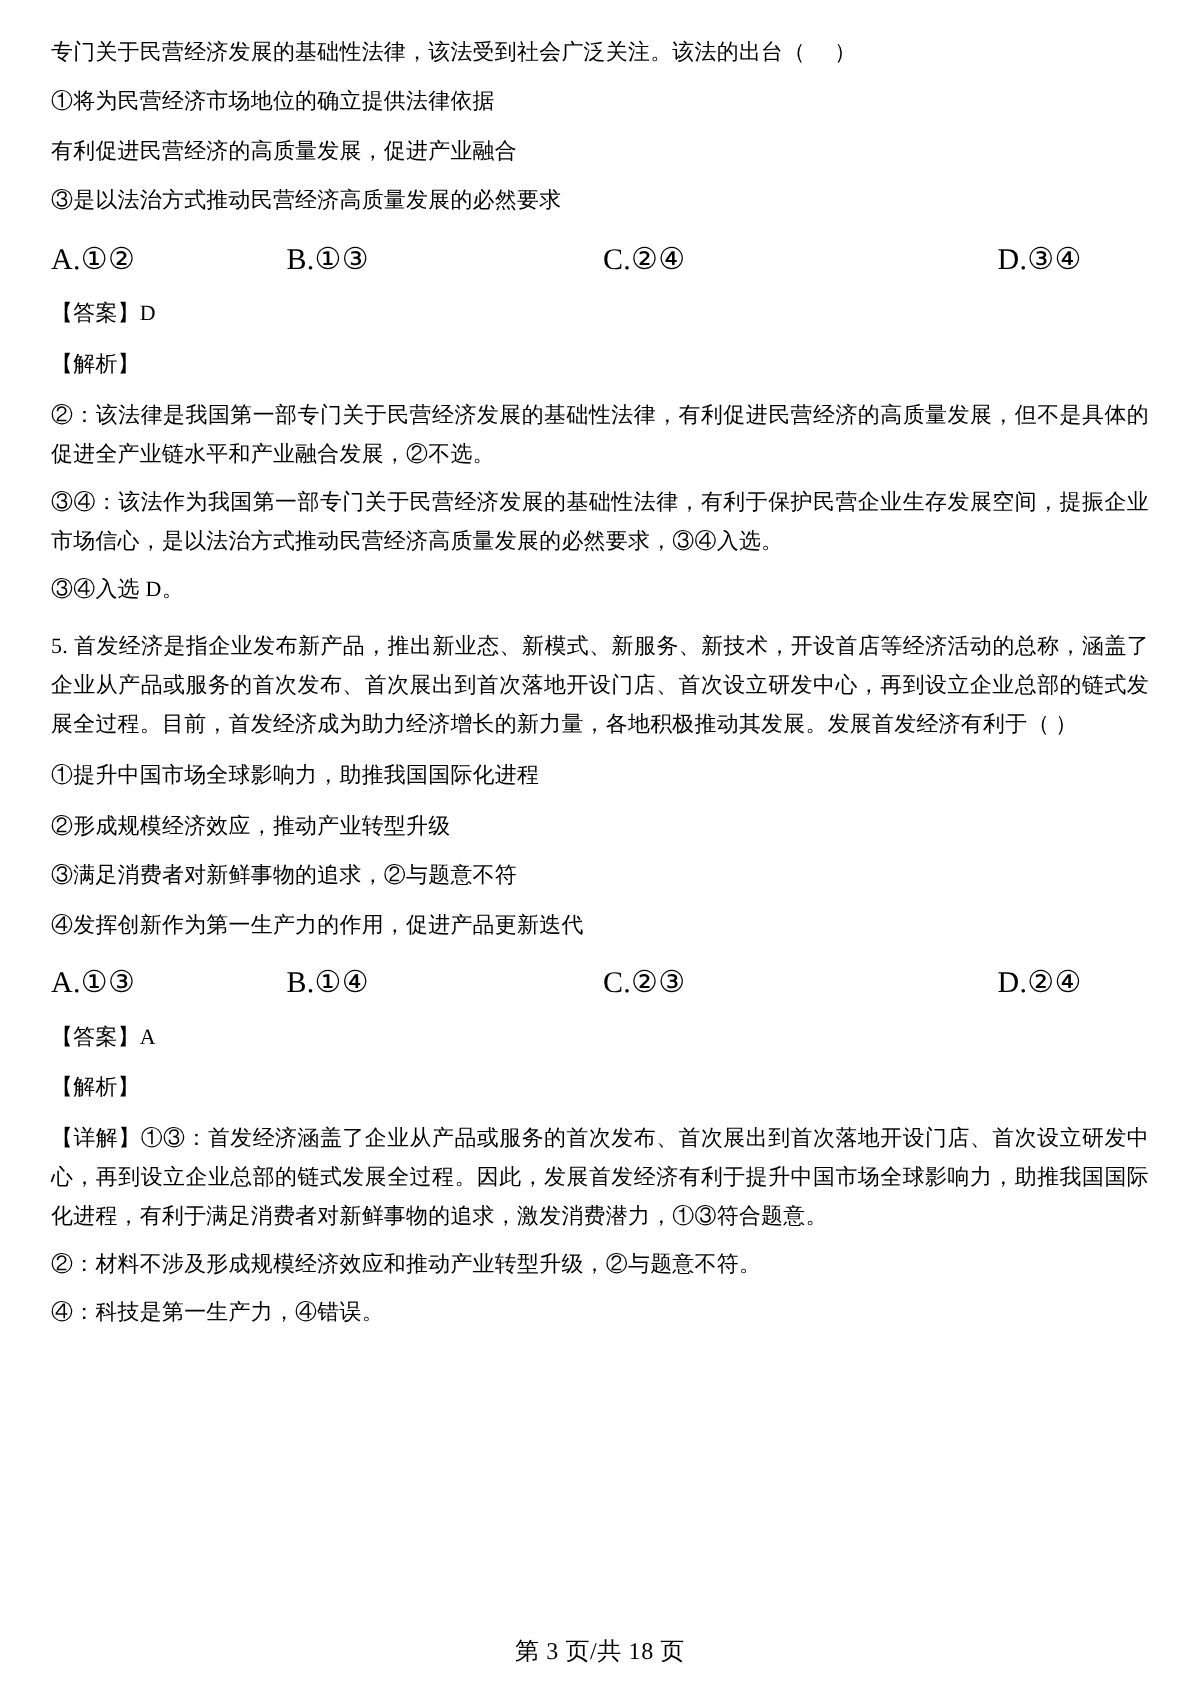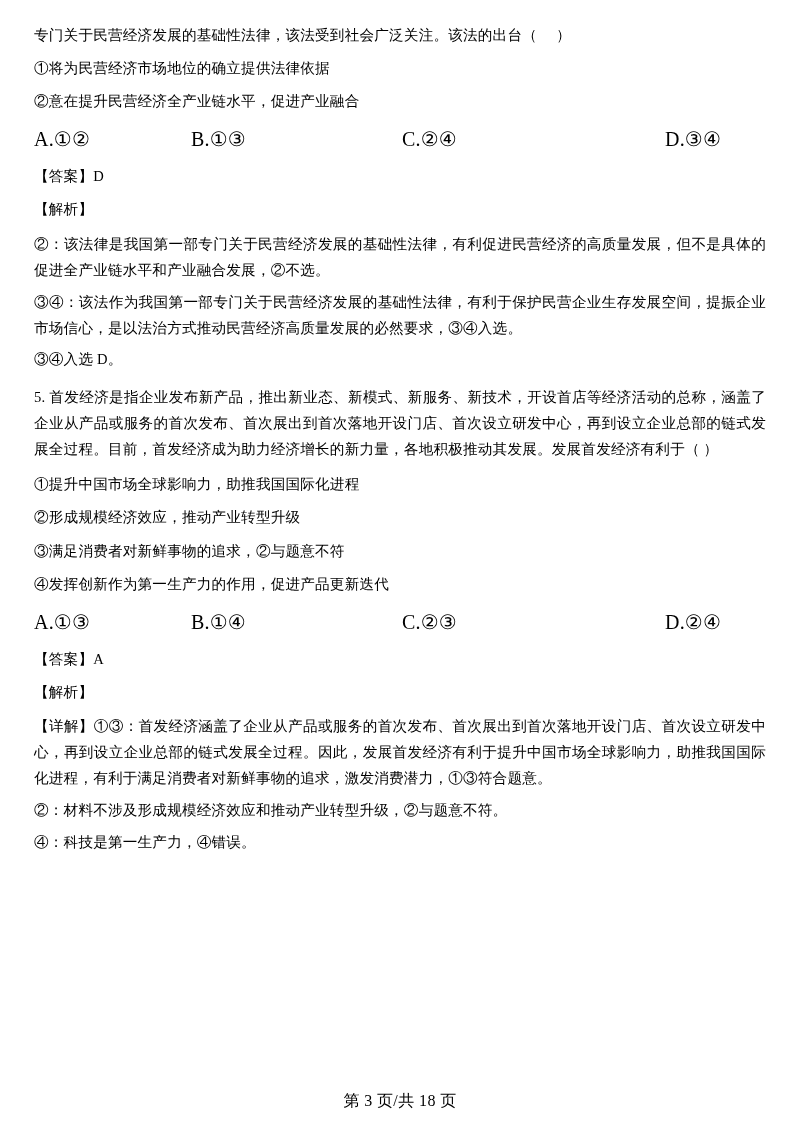--- a/index.html
+++ b/index.html
@@ -74,21 +74,22 @@
   }
 </style>
 </head>
 <body>
 
 <div class="page">
 
   <div class="q-block">
     <p class="line">专门关于民营经济发展的基础性法律，该法受到社会广泛关注。该法的出台（     ）</p>
     <p class="line">①将为民营经济市场地位的确立提供法律依据</p>
-    <p class="line">②意在提升民营经济全产业链水平，促进产业融合</p>
+    <p class="line">有利促进民营经济的高质量发展，促进产业融合</p>
+    <p class="line">③是以法治方式推动民营经济高质量发展的必然要求</p>
 
     <div class="options-row">
       <span class="opt opt-a">A.①②</span>
       <span class="opt opt-b">B.①③</span>
       <span class="opt opt-c">C.②④</span>
       <span class="opt opt-d">D.③④</span>
     </div>
 
     <p class="tag-line">【答案】D</p>
     <p class="tag-line">【解析】</p>

